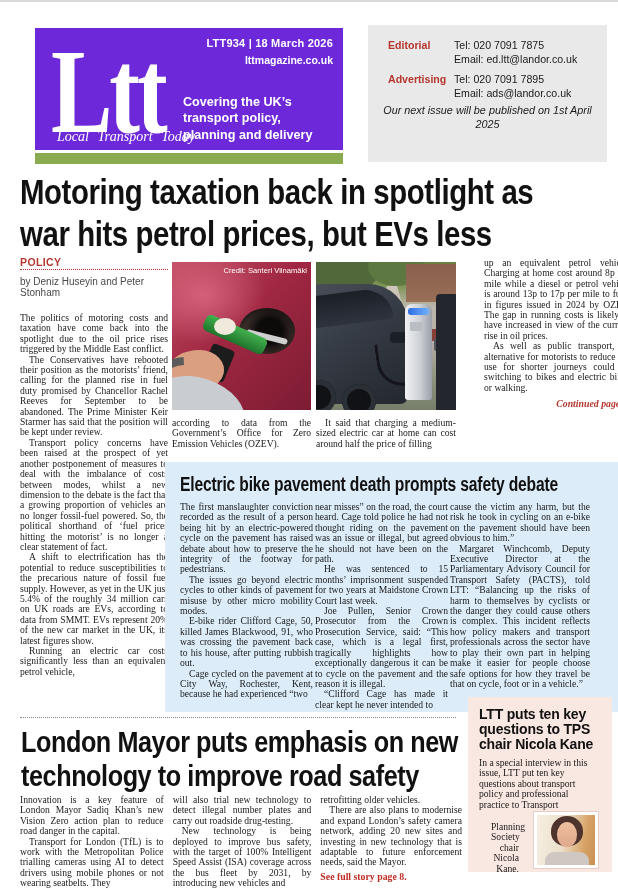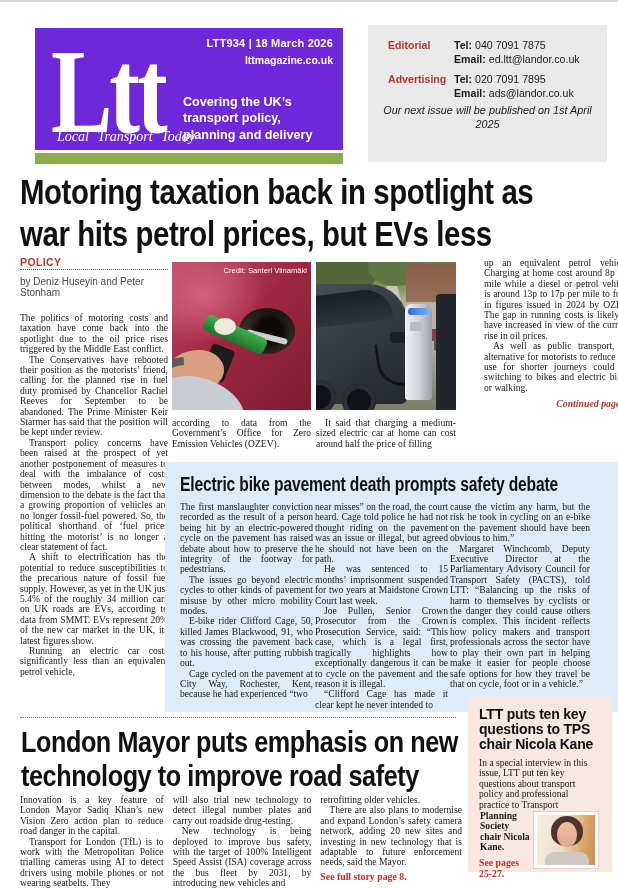--- a/index.html
+++ b/index.html
@@ -19,21 +19,21 @@
   .covering{position:absolute;right:10px;bottom:7px;width:150px;
         font-family:"Liberation Sans",sans-serif;font-weight:bold;font-size:12.6px;line-height:1.3;}
   .greenbar{position:absolute;left:35px;top:153px;width:308px;height:11px;background:#8aab50;}
 
   
   .contacts{position:absolute;left:368px;top:25px;width:239px;height:137px;background:#e9e9e9;
         font-family:"Liberation Sans",sans-serif;font-size:10.6px;}
   .c-grid{display:grid;grid-template-columns:66px 1fr;padding:14px 8px 0 20px;row-gap:7px;}
   .c-label{color:#b5362f;font-weight:bold;}
   .c-val{line-height:1.28;}
-  .c-val b{font-weight:bold;}
+  .c-val b{font-weight:normal;}
   .next-issue{margin-top:3px;text-align:center;font-style:italic;font-size:10.8px;line-height:1.3;padding:0 14px;}
 
   
   .h1{position:absolute;left:20px;top:171px;width:710px;font-family:"Liberation Sans",sans-serif;
       font-weight:bold;font-size:35px;line-height:42px;letter-spacing:-0.5px;color:#111;
       transform:scaleX(0.84);transform-origin:top left;white-space:nowrap;}
   .h1 span{display:block;}
 
   
   .bodytxt{font-size:9.6px;line-height:10.4px;text-align:justify;}
@@ -154,21 +154,21 @@
       <div class="site-line">lttmagazine.co.uk</div>
     </div>
     <div class="covering">Covering the UK’s transport policy, planning and delivery</div>
   </div>
   <div class="greenbar"></div>
 
   <div class="contacts">
     <div class="c-grid">
       <div class="c-label">Editorial</div>
       <div class="c-val">
-        <div><b>Tel:</b> <span>040 7091 7875</span></div>
+        <div><b>Tel:</b> <span>020 7091 7875</span></div>
         <div><b>Email:</b> <span>ed.ltt@landor.co.uk</span></div>
       </div>
       <div class="c-label">Advertising</div>
       <div class="c-val">
         <div><b>Tel:</b> <span>020 7091 7895</span></div>
         <div><b>Email:</b> <span>ads@landor.co.uk</span></div>
       </div>
     </div>
     <div class="next-issue">Our next issue will be published on 1st April 2025</div>
   </div>
@@ -282,21 +282,21 @@
       <div class="see-full">See full story page 8.</div>
     </div>
   </div>
 
   <div class="pinkbox">
     <div class="pb-title">LTT puts ten key questions to TPS chair Nicola Kane</div>
     <div class="pb-body bodytxt" style="text-align:left;">
       <p>In a special interview in this issue, LTT put ten key questions about transport policy and professional practice to Transport</p>
       <div class="pb-row">
         <div class="pb-left">
-          <p class="bodytxt" style="margin:1px;text-align:left;font-weight:bold;">Planning Society chair Nicola Kane.</p>
+          <p class="bodytxt" style="margin:12px;text-align:right;">Planning Society chair Nicola Kane.</p>
           <div class="see-pages">See pages 25-27.</div>
         </div>
         <div class="photo-nicola">
           <div class="nk-hair"></div>
           <div class="nk-face"></div>
           <div class="nk-body"></div>
         </div>
       </div>
     </div>
   </div>

